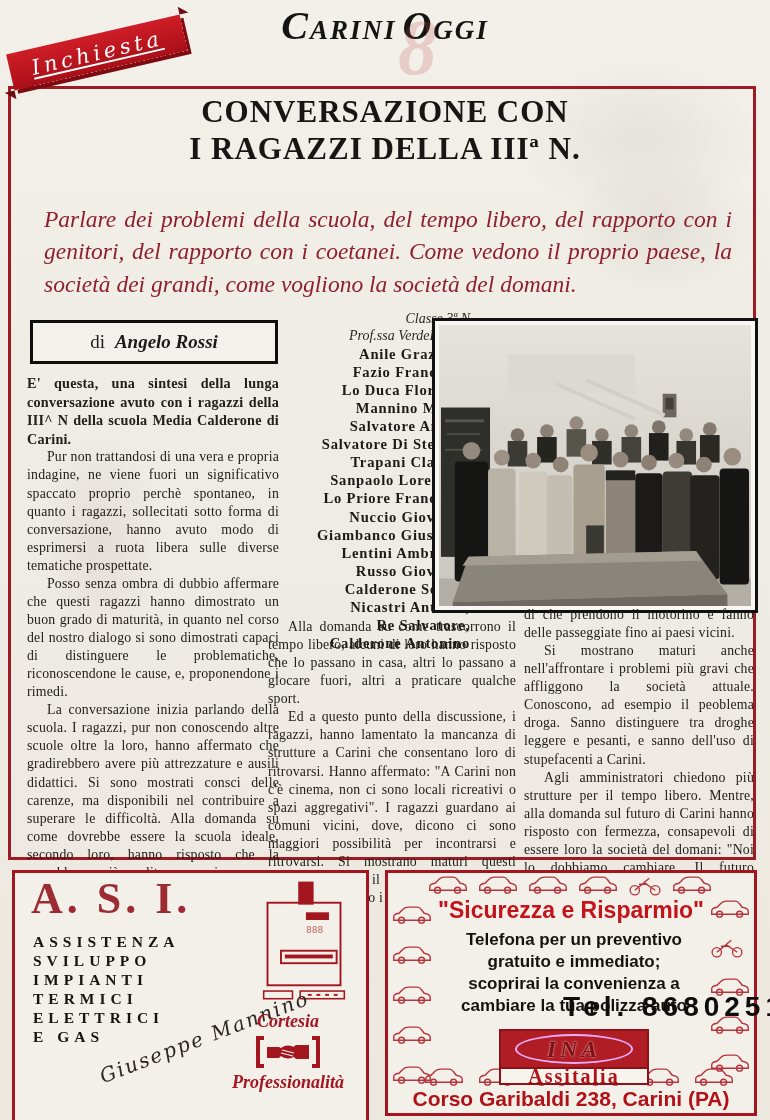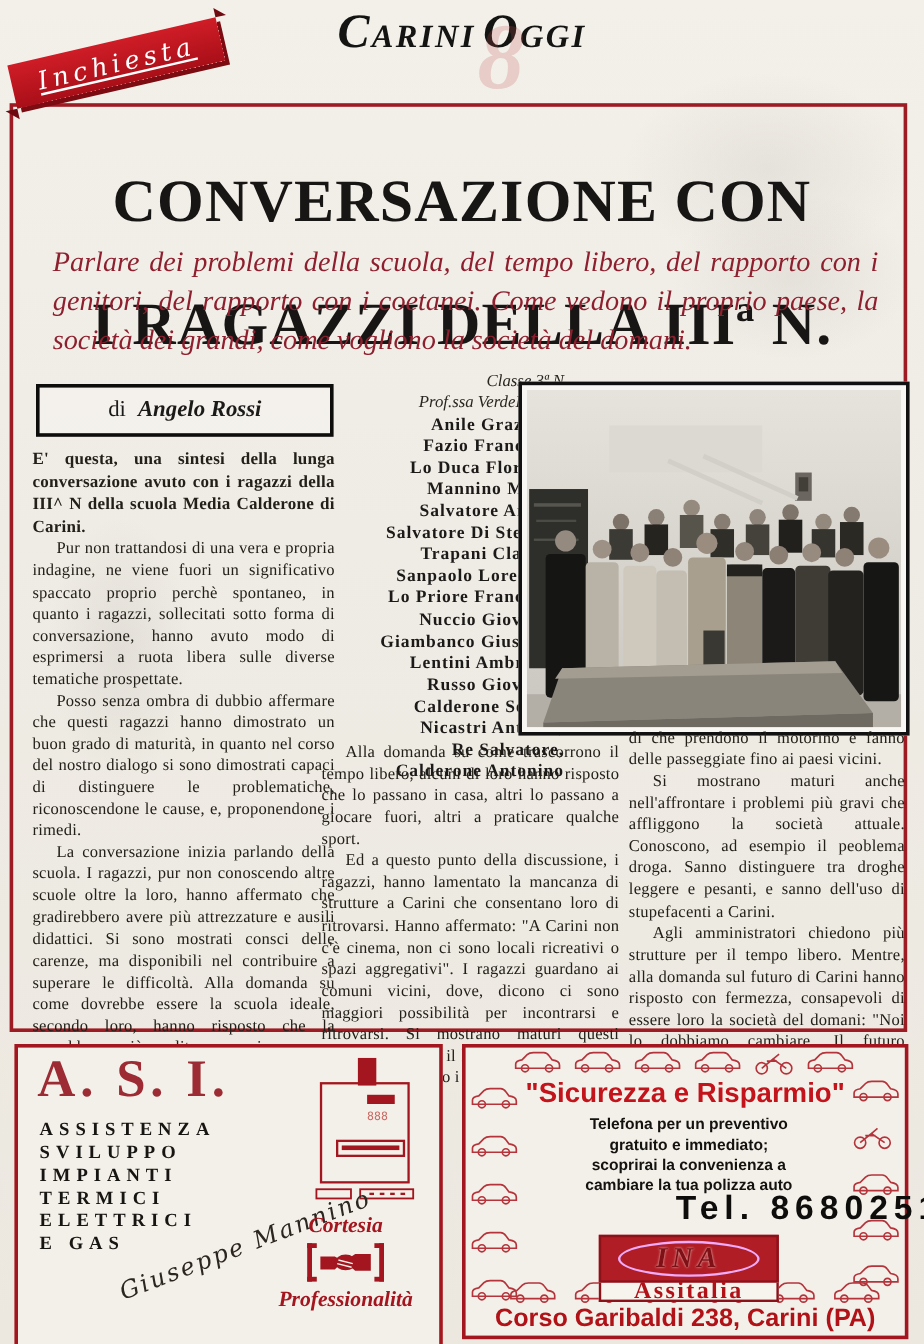--- a/index.html
+++ b/index.html
@@ -29,21 +29,21 @@
   #ribbon .bar::before { content:""; position:absolute; left:-10px; bottom:-9px;
                  border-top:9px solid #6e0a10; border-left:10px solid transparent; }
   #ribbon .bar::after { content:""; position:absolute; right:-9px; top:-8px;
                  border-bottom:8px solid #6e0a10; border-right:9px solid transparent; }
   #ribbon .label { color:#fff; font-style:italic; font-size:21px; letter-spacing:4px;
                    font-family:"DejaVu Serif",serif; text-decoration:underline; text-underline-offset:3px; }
 
   
   #title { position:absolute; top:94px; left:0; width:770px; text-align:center;
            font-weight:bold; color:#181614; line-height:1.18; z-index:2;}
-  #title .tl { font-size:50px; letter-spacing:1px;margin-top:44px; }
+  #title .tl { font-size:31px; letter-spacing:1px; }
   #deck { position:absolute; top:203px; left:44px; width:688px; font-style:italic;
           font-size:23.5px; line-height:1.38; color:#8e1f2e; text-align:justify; z-index:2;}
 
   
   #byline-box { position:absolute; left:30px; top:320px; width:248px; height:44px;
                 border:3px solid #0d0d0c; display:flex; align-items:center; justify-content:center;
                 font-size:19px; gap:10px; background:rgba(255,255,255,.25); z-index:2;}
   #byline-box .author { font-weight:bold; font-style:italic; }
 
   
@@ -96,21 +96,21 @@
   #cars-top { top:2px; left:40px; gap:10px; }
   #cars-bottom { bottom:26px; left:36px; gap:14px; }
   .carcol { position:absolute; display:flex; flex-direction:column; z-index:1; }
   #cars-left { left:4px; top:32px; gap:20px; }
   #cars-right { right:4px; top:26px; gap:18px; }
   .car { width:40px; height:20px; color:#b5343c; }
   .moto { width:34px; height:22px; color:#b5343c; }
   #ass-headline { position:absolute; top:24px; left:0; width:100%; text-align:center;
                   color:#c3131b; font-weight:bold; font-size:23px; z-index:2;}
   #ass-body { position:absolute; top:56px; left:56px; width:260px; text-align:center;
-              font-weight:bold; font-size:13px; line-height:1.3; color:#14120f; z-index:2;}
+              font-weight:bold; font-size:17px; line-height:1.3; color:#14120f; z-index:2;}
   #ass-tel { position:absolute; top:118px; left:0; width:100%; text-align:right;
              font-weight:bold; font-size:28px; letter-spacing:5px; color:#0e0d0b; z-index:2;margin-left:32px;}
   #ass-logo { position:absolute; top:156px; left:111px; width:150px; z-index:2; }
   #ass-logo-top { height:40px; background:#b01d25; border:2px solid #8c1119;
                   display:flex; align-items:center; justify-content:center; }
   #ass-logo-top .oval { border:2px solid #f0abfc; border-radius:50%; width:118px; height:30px;
                   display:flex; align-items:center; justify-content:center;
                   font-family:"Liberation Serif",serif;
                   font-weight:bold; font-style:italic; font-size:24px; letter-spacing:4px;
                   color:#7e1016; text-shadow:0 0 2px #f4ded8; }

